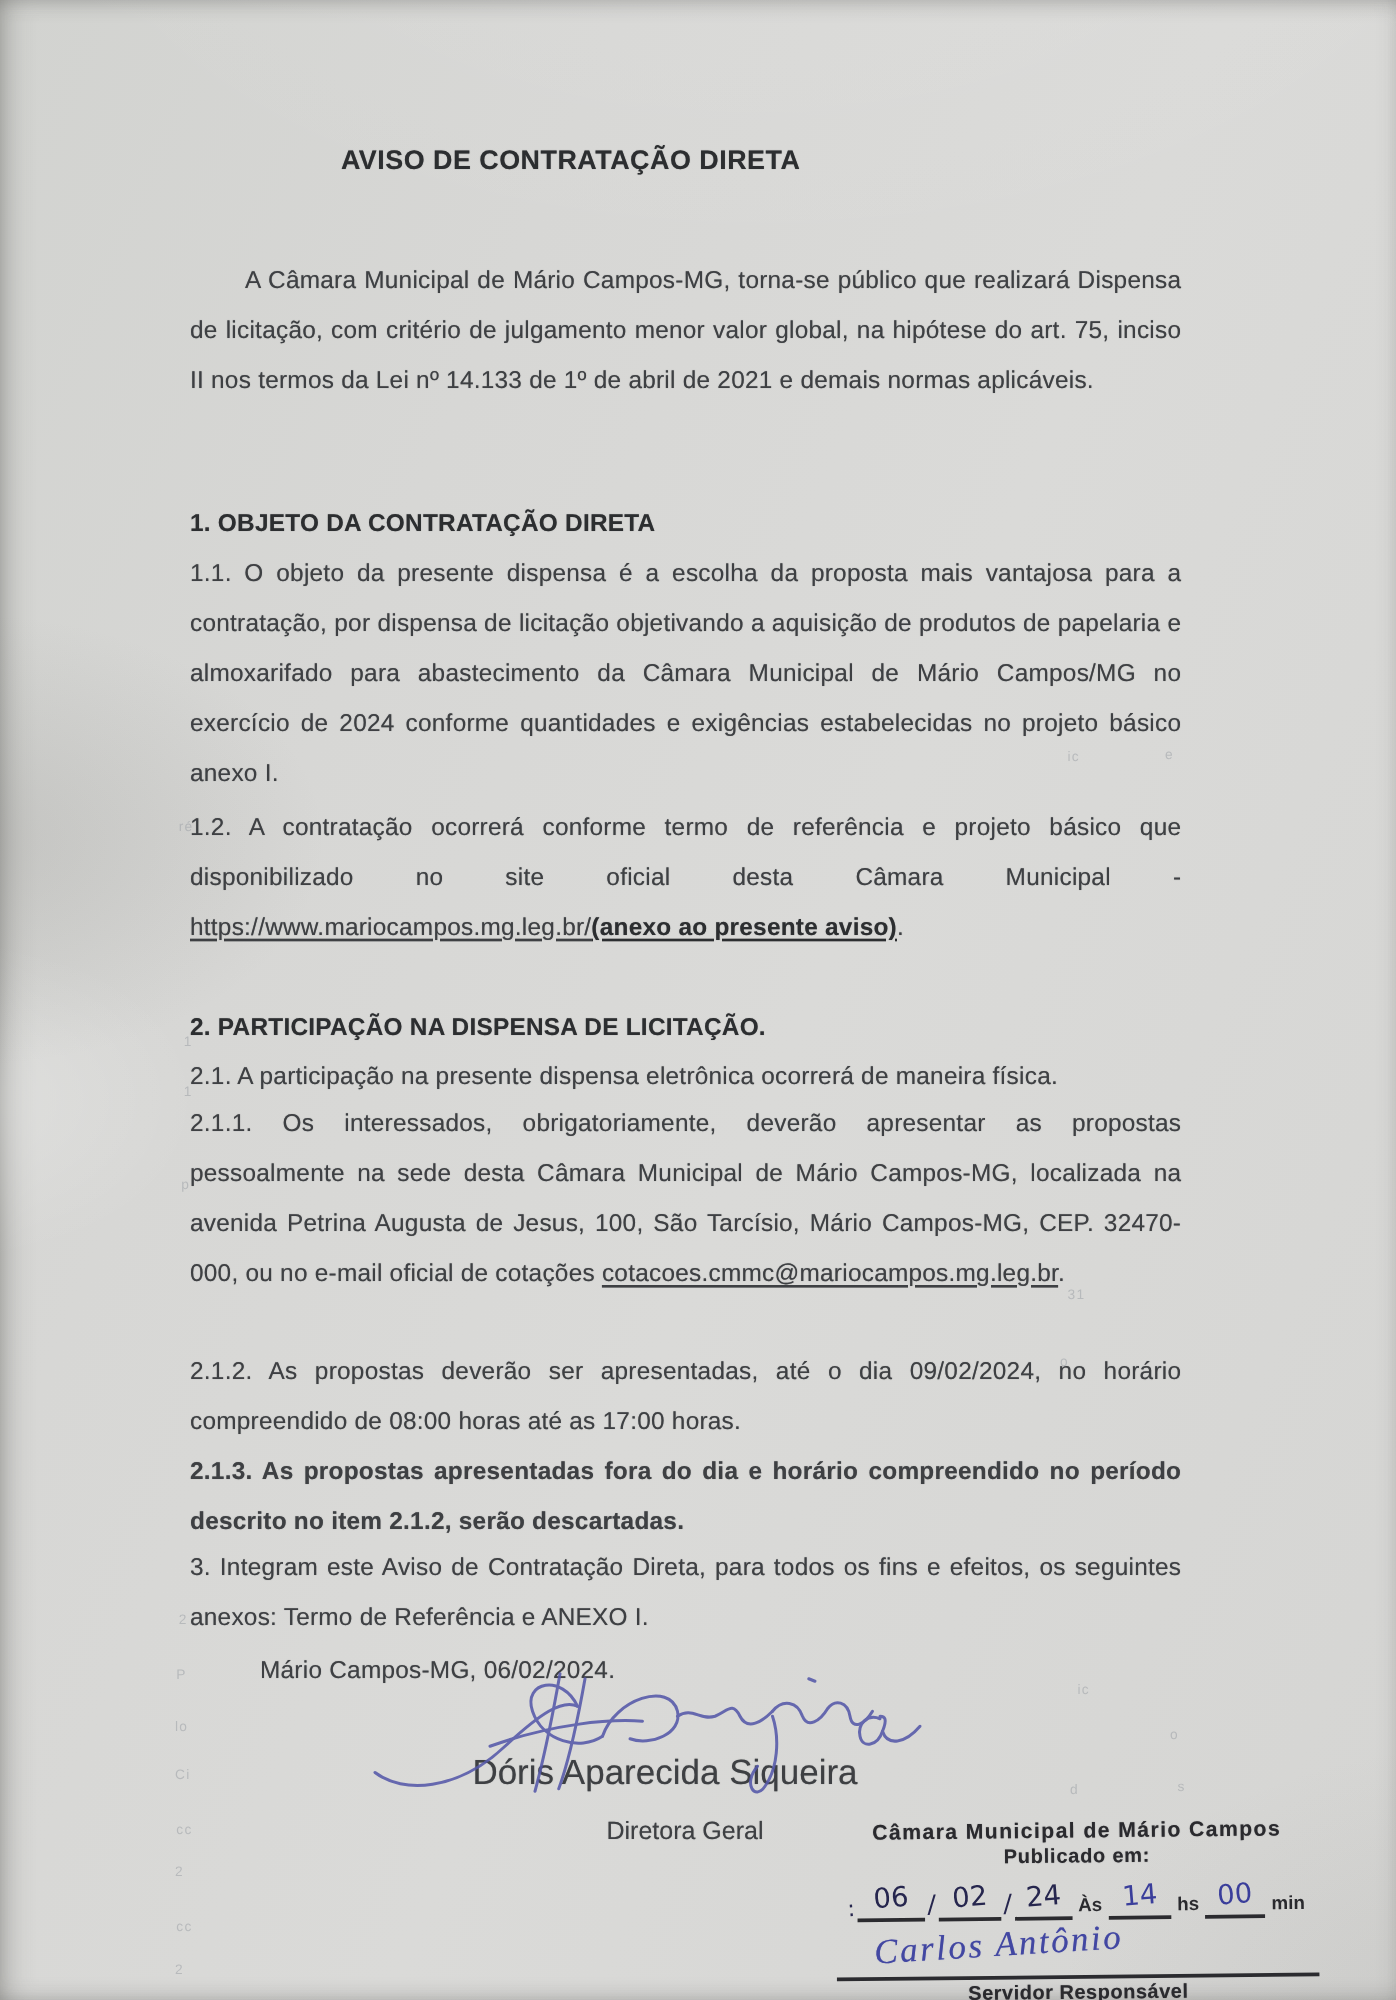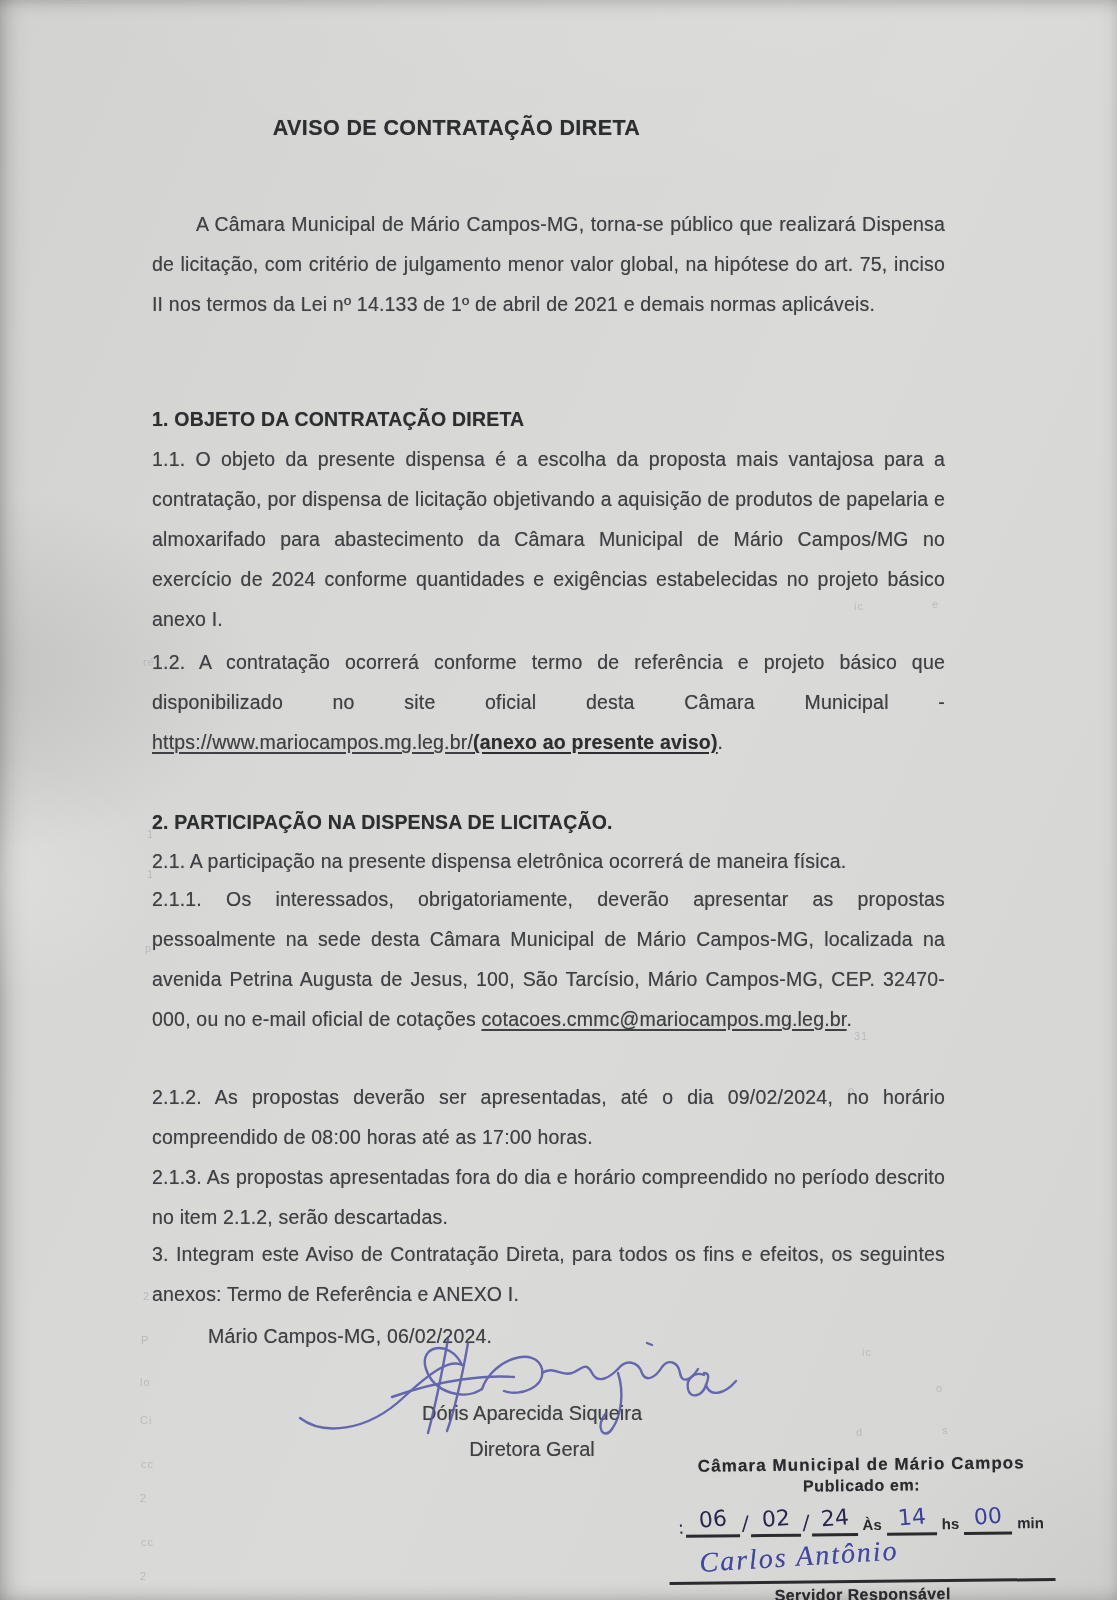--- a/index.html
+++ b/index.html
@@ -35,26 +35,26 @@
          font-size:21.5px;font-weight:700;color:#2c2e30;text-align:center;letter-spacing:.4px;
          text-shadow:0 0 .7px rgba(44,46,48,.55);}
   .pos-intro{top:204px;text-indent:44px;}
   .pos-h1{top:399px;}
   .pos-c11{top:439px;}
   .pos-c12{top:642px;}
   .pos-h2{top:802px;}
   .pos-c21{top:841px;}
   .pos-c211{top:879px;}
   .pos-c212{top:1077px;}
-  .pos-c213{top:1157px;}
+  .pos-c213{top:1157px;font-weight:bold;}
   .pos-c3{top:1234px;}
   .pos-date{top:1316px;text-indent:56px;text-align:left;}
   .sig-name{position:absolute;left:152px;top:1402px;width:760px;z-index:2;margin:0;
-            font-size:20px;text-align:center;text-shadow:0 0 .7px rgba(62,64,67,.5);}
-  .sig-title{position:absolute;left:152px;top:1438px;width:760px;z-index:2;margin:0;
+            font-size:28px;text-align:center;text-shadow:0 0 .7px rgba(62,64,67,.5);}
+  .sig-title{position:absolute;left:152px;top:1438px;width:760px;z-index:2;margin:16px;
              font-size:20px;text-align:center;text-shadow:0 0 .7px rgba(62,64,67,.5);}
   .signature-svg{position:absolute;left:292px;top:1335px;z-index:3;}
   
   .ghost{position:absolute;z-index:1;font-size:11px;color:#989da3;opacity:.5;
          letter-spacing:1px;pointer-events:none;}
   
   .stamp{position:absolute;left:654px;top:1455px;width:416px;z-index:3;
          transform:rotate(-.6deg);color:#2a2a2e;}
   .stamp-org{font-size:17px;font-weight:700;letter-spacing:1.1px;text-align:center;margin:0;
              text-shadow:0 0 .8px rgba(42,42,46,.5);}

